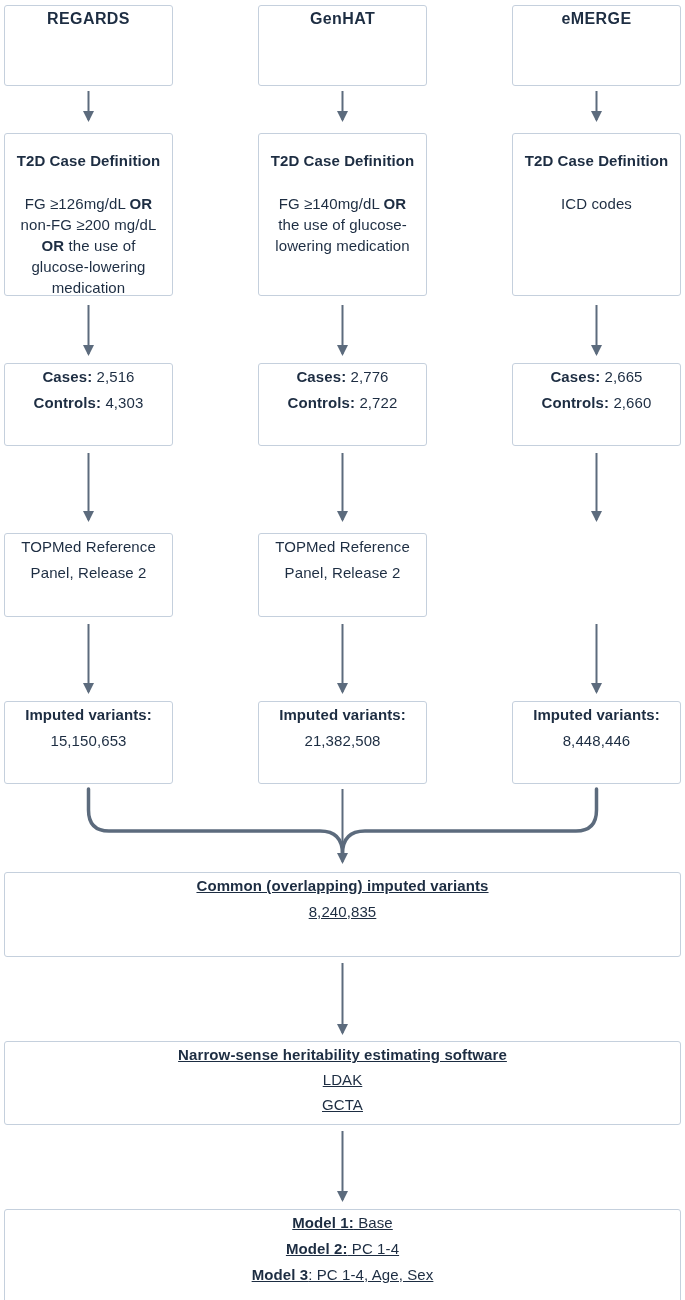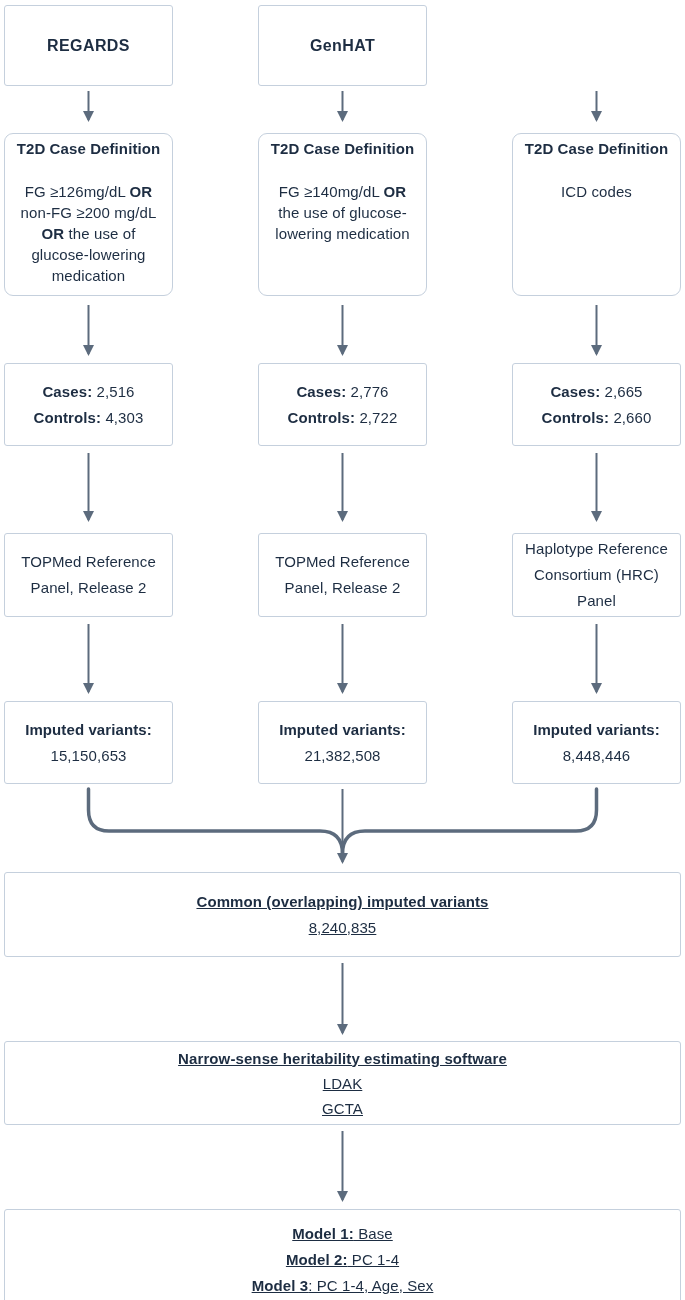--- a/index.html
+++ b/index.html
@@ -4,26 +4,26 @@
 <style>
   html,body { margin:0; padding:0; background:#ffffff; }
   .canvas {
     position:relative; width:685px; height:1300px; background:#ffffff;
     font-family:"Liberation Sans", sans-serif; overflow:hidden;
   }
   .overlay { position:absolute; left:0; top:0; width:685px; height:1300px; pointer-events:none; }
   .box {
     position:absolute; background:#ffffff;
     border:1.5px solid #c5d0dd; border-radius:3px; box-sizing:border-box;
-    display:flex; flex-direction:column; align-items:center; justify-content:center;
+    display:flex; flex-direction:column; align-items:center; 
     text-align:center; color:#1d2d42; font-size:15px; line-height:26px;
     letter-spacing:0.1px;
   }
   .cohort { font-weight:bold; font-size:16px; letter-spacing:0.4px; }
-  .casedef { justify-content:flex-start; padding-top:4px; line-height:21px;border-radius:9px; }
+  .casedef { justify-content:flex-start; padding-top:16px; line-height:21px; }
   .casedef .title { font-weight:bold; margin-bottom:22px; }
   .b { font-weight:bold; }
   .ttl { font-weight:bold; }
   .sw { line-height:25px; }
   
   .c1 { left:4px;   width:169px; }
   .c2 { left:258px; width:169px; }
   .c3 { left:512px; width:169px; }
   .wide { left:4px; width:677px;text-decoration:underline; }
   .r1 { top:5px;    height:81px; }
@@ -73,20 +73,23 @@
 
     <line class="arrow-line" x1="342.5" y1="1131" x2="342.5" y2="1200" marker-end="url(#ah)"></line>
   </svg>
 
   <div class="box cohort c1 r1">
     <span>REGARDS</span>
   </div>
   <div class="box cohort c2 r1">
     <span>GenHAT</span>
   </div>
+  <div class="box cohort c3 r1">
+    <span>eMERGE</span>
+  </div>
 
   <div class="box casedef c1 r2">
     <div class="title">T2D Case Definition</div>
     <div><span>FG ≥126mg/dL </span><span class="b">OR</span></div>
     <div>non-FG ≥200 mg/dL</div>
     <div><span class="b">OR</span><span> the use of</span></div>
     <div>glucose-lowering</div>
     <div>medication</div>
   </div>
   <div class="box casedef c2 r2">
@@ -114,25 +117,20 @@
   </div>
 
   <div class="box c1 r4">
     <div>TOPMed Reference</div>
     <div>Panel, Release 2</div>
   </div>
   <div class="box c2 r4">
     <div>TOPMed Reference</div>
     <div>Panel, Release 2</div>
   </div>
-  <div class="box c3 r4">
-    <div>Haplotype Reference</div>
-    <div>Consortium (HRC)</div>
-    <div>Panel</div>
-  </div>
 
   <div class="box c1 r5">
     <div class="b">Imputed variants:</div>
     <div>15,150,653</div>
   </div>
   <div class="box c2 r5">
     <div class="b">Imputed variants:</div>
     <div>21,382,508</div>
   </div>
   <div class="box c3 r5">

